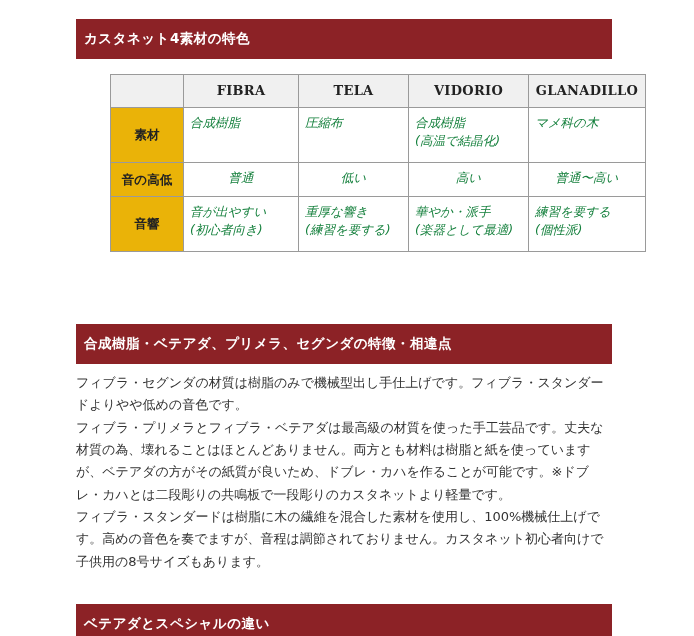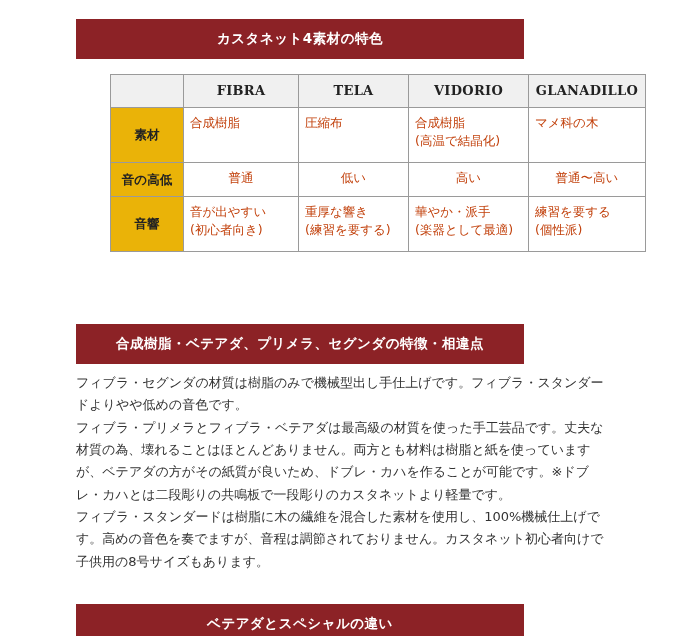--- a/index.html
+++ b/index.html
@@ -18,28 +18,27 @@
   .page {
     position: relative;
     width: 694px;
     box-sizing: border-box;
     padding: 0 76px 0 76px;
   }
   
   .section-bar {
     background: #8c2226;
     color: #ffffff;
-    text-align: center;
     font-weight: bold;
     font-size: 13.5px;
     letter-spacing: 0.5px;
     line-height: 1;
     padding: 13px 8px 13px 8px;
     box-sizing: border-box;
-    width: 448px;
+    width: 536px;
   }
   .bar-1 { margin-top: 19px; }
   .bar-2 { margin-top: 0; }
   .bar-3 { margin-top: 0; }
 
   
   .table-wrap { margin-top: 15px; }
   table.compare {
     border-collapse: collapse;
     width: 535px;
@@ -71,21 +70,22 @@
     background: #eab308;
     text-align: center;
     font-weight: bold;
     font-size: 12.5px;
     color: #222222;
     vertical-align: middle;
     padding: 6px 2px;
   }
   table.compare tbody td {
     padding: 6px 6px 7px 6px;
-    color: #c2410c;
+    color: #15803d;
+    font-style: italic;
   }
   td .cell-line { display: block; white-space: nowrap; }
   col.c0 { width: 73px; }
   col.c1 { width: 115px; }
   col.c2 { width: 110px; }
   col.c3 { width: 120px; }
   col.c4 { width: 117px; }
 
   tr.r-material td, tr.r-material th { height: 41px; }
   tr.r-pitch td, tr.r-pitch th { height: 20px; text-align: center; }

